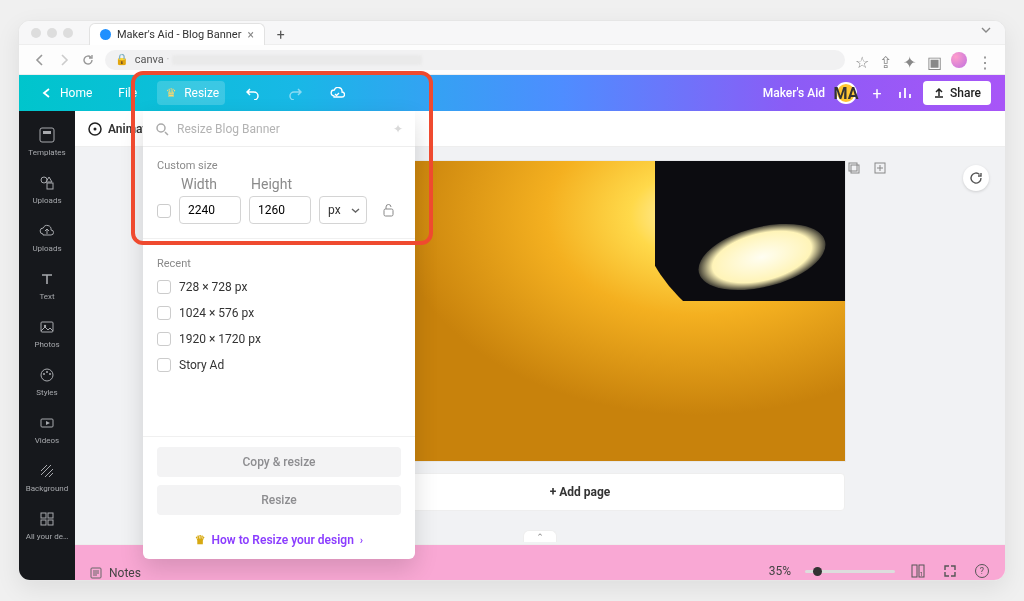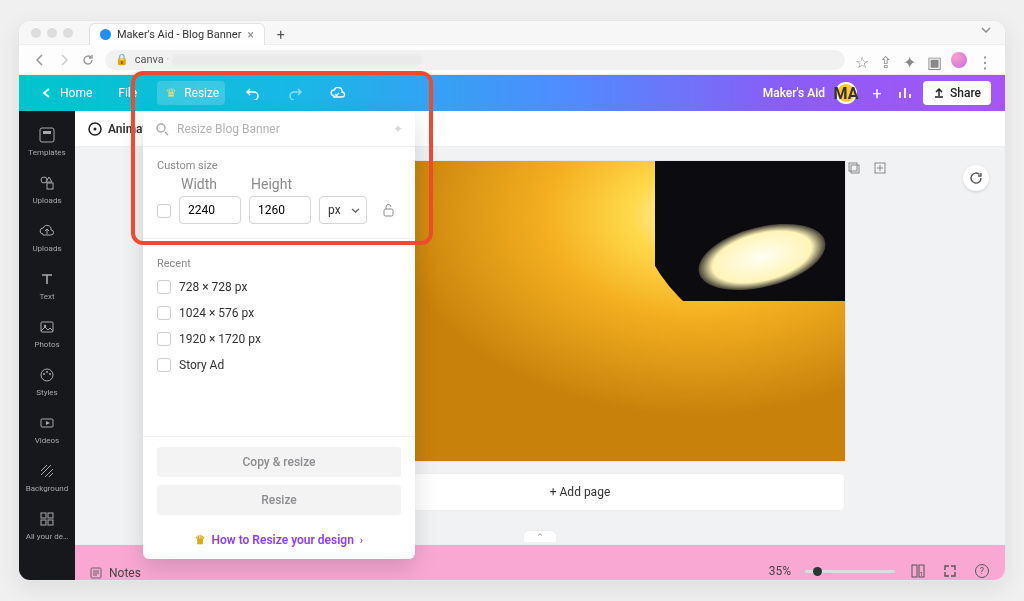--- a/index.html
+++ b/index.html
@@ -50,21 +50,21 @@
   
   .canvas-area { position:absolute; top:126px; left:56px; right:0; bottom:36px; background:#f1f2f4; }
   .artboard { position:absolute; left:240px; top:14px; width:530px; height:300px; background: radial-gradient(ellipse 300px 200px at 72% 18%, #fff6c8 0%, #ffd94a 22%, #f4b020 50%, #c8820c 100%); box-shadow:0 0 0 1px rgba(0,0,0,0.04);}
   .lamp { position:absolute; top:0; right:0; width:190px; height:140px; overflow:hidden;}
   .lamp::before { content:""; position:absolute; top:-120px; right:-90px; width:300px; height:300px; background:#0c0c10; border-radius:50%;}
   .lamp::after { content:""; position:absolute; top:66px; right:18px; width:130px; height:60px; background: radial-gradient(ellipse at center, #fffef2 0%, #fff4b8 55%, rgba(255,244,184,0) 75%); border-radius:50%; transform:rotate(-14deg);}
   .canvas-icons-tr { position:absolute; top:-2px; right:-44px; display:flex; gap:8px; color:#6b6b6b;}
   .canvas-icons-tr .cic { width:18px; height:18px; cursor:pointer; display:flex; align-items:center; justify-content:center;}
   .refresh-fab { position:absolute; top:18px; right:16px; width:26px; height:26px; border-radius:50%; background:#fff; display:flex; align-items:center; justify-content:center; color:#555; box-shadow:0 1px 3px rgba(0,0,0,0.15); cursor:pointer;}
 
-  .addpage { position:absolute; left:240px; top:326px; width:530px; height:38px; background:#fff; border:1px solid #eee; border-radius:4px; display:flex; align-items:center; justify-content:center; font-size:12px; font-weight:400; color:#333; cursor:pointer;}
+  .addpage { position:absolute; left:240px; top:326px; width:530px; height:38px; background:#fff; border:1px solid #eee; border-radius:4px; display:flex; align-items:center; justify-content:center; font-size:12px; font-weight:700; color:#333; cursor:pointer;}
   .tray-handle { position:absolute; left:50%; transform:translateX(-50%); bottom:2px; width:34px; height:12px; background:#fff; border:1px solid #eee; border-bottom:none; border-radius:6px 6px 0 0; display:flex; align-items:center; justify-content:center; font-size:9px; color:#888; cursor:pointer;}
 
   
   .bottombar { position:absolute; left:56px; right:0; bottom:0; height:36px; background:#f9a8d4; border-top:1px solid #eee; display:flex; align-items:flex-end; padding:0 14px; font-size:12px; color:#444;}
   .notes { display:flex; align-items:center; gap:6px; cursor:pointer;}
   .bb-right { margin-left:auto; display:flex; align-items:center; gap:14px;}
   .zoom-track { width:90px; height:3px; background:#ddd; border-radius:2px; position:relative;}
   .zoom-thumb { position:absolute; left:8px; top:-3px; width:9px; height:9px; background:#333; border-radius:50%;}
   .bb-ico { width:18px; height:18px; color:#555; cursor:pointer; display:flex; align-items:center; justify-content:center;}
 

